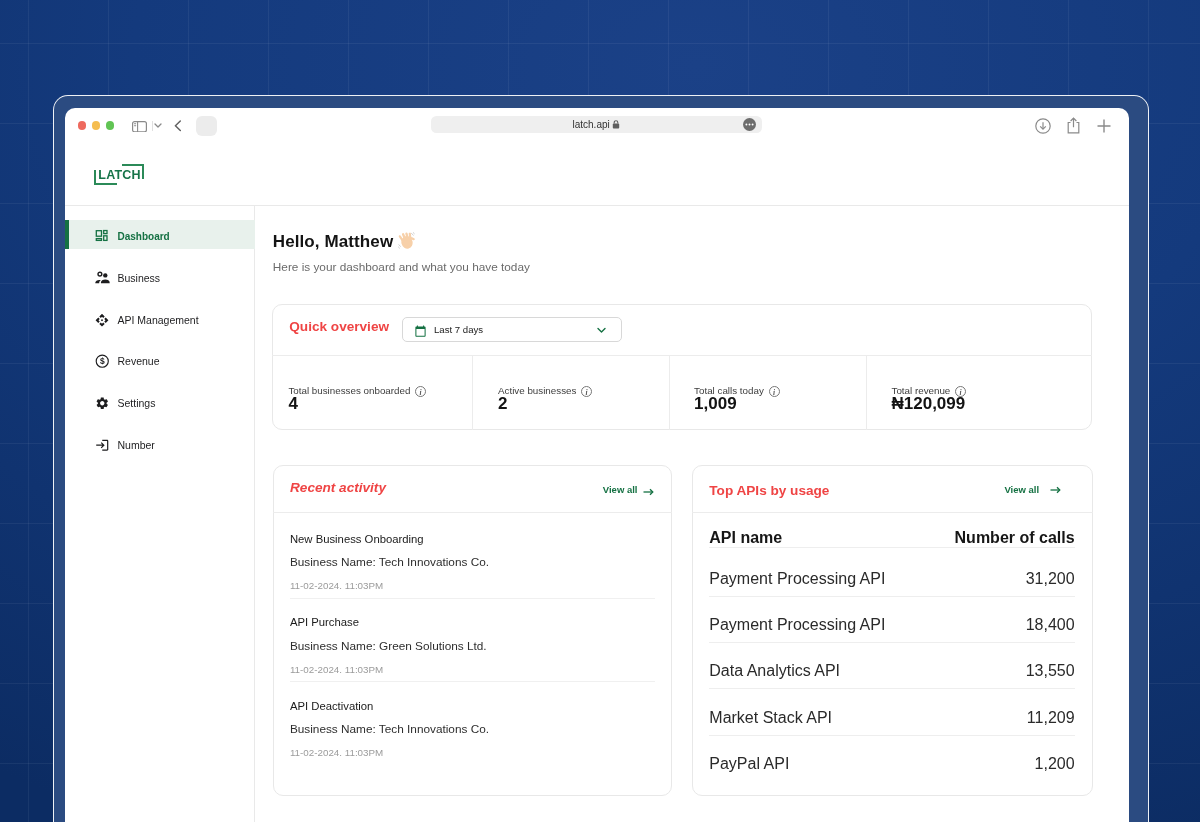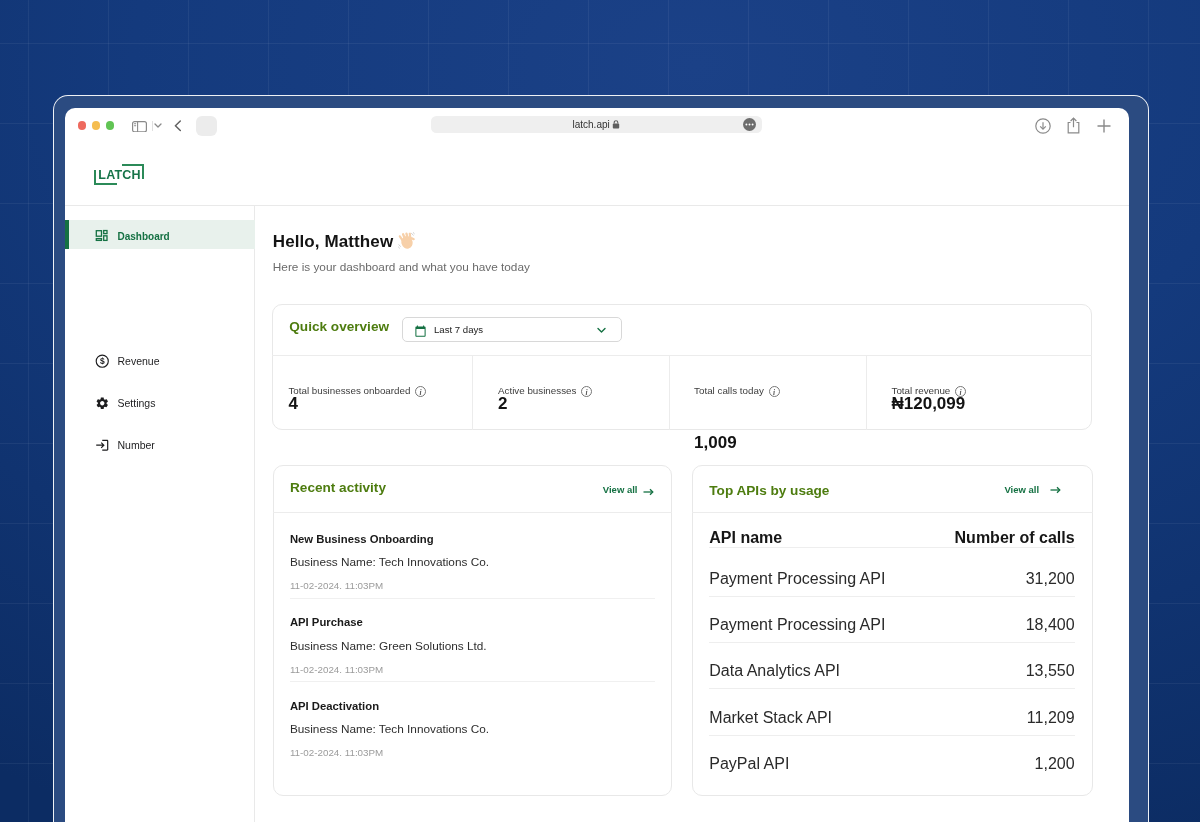--- a/index.html
+++ b/index.html
@@ -32,30 +32,30 @@
   .sitem .txt { position:absolute; left:52.5px; top:50%; transform:translateY(calc(-50% + 2.2px)); }
   .sitem svg { position:absolute; left:30px; top:50%; transform:translateY(calc(-50% + 2.2px)); }
   .sitem.active { background:#e8f1ec; color:#157143; font-weight:bold; font-size:10px; }
   .sitem.active::before { content:""; position:absolute; left:0; top:0; width:3.5px; height:100%; background:#157143; }
   .h1 { position:absolute; left:207.8px; top:124px; font-size:17px; font-weight:bold; color:#141414; letter-spacing:0.1px;}
   .sub { position:absolute; left:207.8px; top:152.3px; font-size:11.8px; color:#6b6b6b; }
   .card { position:absolute; background:#fff; border:1px solid #e8e8e8; border-radius:10px; }
   .qo { left:206.9px; top:196.8px; width:820.6px; height:125.5px; }
   .ra { left:207.7px; top:357.9px; width:399.8px; height:330.4px; }
   .ta { left:626.8px; top:357.9px; width:401.3px; height:330.6px; }
-  .cardtitle { position:absolute; font-size:13.6px; font-weight:bold; color:#4d7c0f; }
+  .cardtitle { position:absolute; font-size:13.6px; font-weight:bold; color:#ef4444; }
   .viewall { position:absolute; font-size:9.5px; font-weight:bold; color:#157143; }
   .divider { position:absolute; left:0; width:100%; height:1px; background:#ececec; }
   .statlabel { position:absolute; font-size:9.8px; color:#3d3d3d;margin-top:12px; }
   .info { display:inline-block; width:11px; height:11px; border:1px solid #777; border-radius:50%;
     font-size:7.5px; line-height:11px; text-align:center; color:#555; vertical-align:-1px; margin-left:2px;
     font-family:"Liberation Serif", serif; font-style:italic; font-weight:bold; }
   .statval { position:absolute; font-size:17px; font-weight:bold; color:#131313; }
   .vline { position:absolute; top:0; width:1px; background:#ececec; }
-  .ratitle { position:absolute; left:224.9px; font-size:11.3px; font-weight:bold; color:#1a1a1a; }
+  .ratitle { position:absolute; left:224.9px; font-size:11.3px; font-weight:normal; color:#1a1a1a; }
   .rabody { position:absolute; left:224.9px; font-size:11.8px; color:#2e2e2e; }
   .radate { position:absolute; left:224.9px; font-size:9.8px; color:#9b9b9b; }
   .radiv { position:absolute; left:17.5px; right:17.5px; height:1px; background:#f0f0f0; }
   .trow { position:absolute; font-size:16px; color:#2a2a2a; }
   .trow .r { float:right; }
   .tadiv { position:absolute; left:17.5px; right:17.5px; height:1px; background:#eee; }
 </style>
 </head>
 <body>
   <div class="frame"></div>
@@ -117,20 +117,35 @@
     <div class="sitem active" style="top:112.5px;">
       <svg width="14" height="14" viewBox="0 0 14 14">
         <g fill="none" stroke="#157143" stroke-width="1.3">
           <rect x="1.3" y="1.5" width="5.2" height="5.5"></rect>
           <rect x="8.7" y="1.3" width="3.3" height="3.1"></rect>
           <rect x="1.3" y="9.4" width="5.2" height="1.8"></rect>
           <rect x="8.7" y="6.6" width="3.3" height="4.6"></rect>
         </g>
       </svg>
       <span class="txt">Dashboard</span>
+    </div>
+    <div class="sitem" style="top:154.2px;">
+      <svg width="15" height="15" viewBox="0 0 15 15">
+        <circle cx="4.9" cy="3.4" r="1.9" fill="none" stroke="#1d1d1f" stroke-width="1.4"></circle>
+        <circle cx="10.3" cy="4.7" r="2.2" fill="#1d1d1f"></circle>
+        <path d="M5.9 12.5v-0.5c0-2 2-3.2 4.4-3.2s4.4 1.2 4.4 3.2v0.5z" fill="#1d1d1f"></path>
+        <path d="M0.3 12.5v-0.4c0-1.8 1.9-2.9 4-2.9 0.5 0 1 0.06 1.5 0.17-1 0.8-1.6 1.8-1.6 3v0.13z" fill="#1d1d1f"></path>
+      </svg>
+      <span class="txt">Business</span>
+    </div>
+    <div class="sitem" style="top:195.9px;">
+      <svg width="14" height="14" viewBox="0 0 24 24" fill="#1d1d1f">
+        <path d="M14 12l-2 2-2-2 2-2 2 2zm-2-6l2.12 2.12 2.5-2.5L12 1 7.38 5.62l2.5 2.5L12 6zm-6 6l2.12-2.12-2.5-2.5L1 12l4.62 4.62 2.5-2.5L6 12zm12 0l-2.12 2.12 2.5 2.5L23 12l-4.62-4.62-2.5 2.5L18 12zm-6 6l-2.12-2.12-2.5 2.5L12 23l4.62-4.62-2.5-2.5L12 18z"></path>
+      </svg>
+      <span class="txt">API Management</span>
     </div>
     <div class="sitem" style="top:237.6px;">
       <svg width="14.5" height="14.5" viewBox="0 0 24 24" fill="none">
         <circle cx="12" cy="12" r="10" stroke="#1d1d1f" stroke-width="1.9"></circle>
         <text x="12" y="17" font-family="Liberation Sans" font-size="14" font-weight="bold" fill="#1d1d1f" text-anchor="middle">$</text>
       </svg>
       <span class="txt">Revenue</span>
     </div>
     <div class="sitem" style="top:279.3px;">
       <svg width="14.5" height="14.5" viewBox="0 0 24 24" fill="#1d1d1f">
@@ -177,26 +192,26 @@
     <div class="divider" style="left:206.9px; width:820.6px; top:247.2px;"></div>
     <div class="vline" style="left:407.4px; top:247.2px; height:75.1px;"></div>
     <div class="vline" style="left:604.3px; top:247.2px; height:75.1px;"></div>
     <div class="vline" style="left:801.2px; top:247.2px; height:75.1px;"></div>
 
     <div class="statlabel" style="left:223.4px; top:265.3px;">Total businesses onboarded&nbsp;<span class="info">i</span></div>
     <div class="statval" style="left:223.4px; top:286.4px;">4</div>
     <div class="statlabel" style="left:433px; top:265.3px;">Active businesses&nbsp;<span class="info">i</span></div>
     <div class="statval" style="left:433px; top:286.4px;">2</div>
     <div class="statlabel" style="left:629.1px; top:265.3px;">Total calls today&nbsp;<span class="info">i</span></div>
-    <div class="statval" style="left:629.1px; top:286.4px;margin-top:39px;">1,009</div>
+    <div class="statval" style="left:629.1px; top:286.4px;">1,009</div>
     <div class="statlabel" style="left:826.5px; top:265.3px;">Total revenue&nbsp;<span class="info">i</span></div>
     <div class="statval" style="left:826.5px; top:286.4px;">₦120,099</div>
 
     <div class="card ra"></div>
-    <div class="cardtitle" style="left:225px; top:372px;">Recent activity</div>
+    <div class="cardtitle" style="left:225px; top:372px;font-style:italic;">Recent activity</div>
     <div class="viewall" style="left:537.8px; top:376.9px;">View all</div>
     <svg class="abs" style="left:578.3px; top:380px;" width="11" height="8" viewBox="0 0 11 8">
       <line x1="0.5" y1="4" x2="9.8" y2="4" stroke="#157143" stroke-width="1.3"></line>
       <polyline points="7,1.2 9.8,4 7,6.8" fill="none" stroke="#157143" stroke-width="1.3"></polyline>
     </svg>
     <div class="divider" style="left:207.7px; width:399.8px; top:404.1px;"></div>
 
     <div class="ratitle" style="top:425.1px;">New Business Onboarding</div>
     <div class="rabody" style="top:447.5px;">Business Name: Tech Innovations Co.</div>
     <div class="radate" style="top:472.4px;">11-02-2024. 11:03PM</div>

